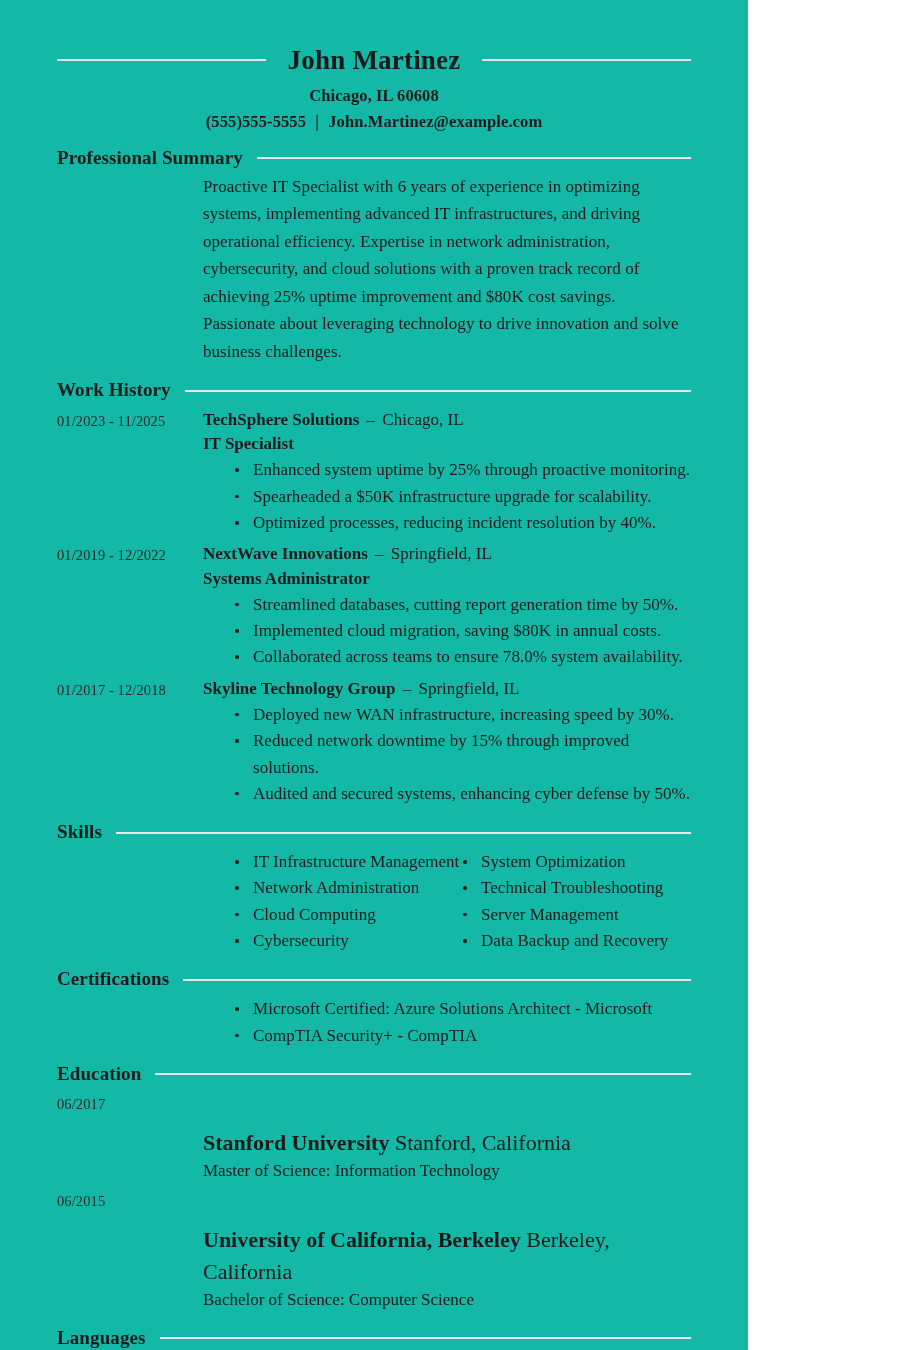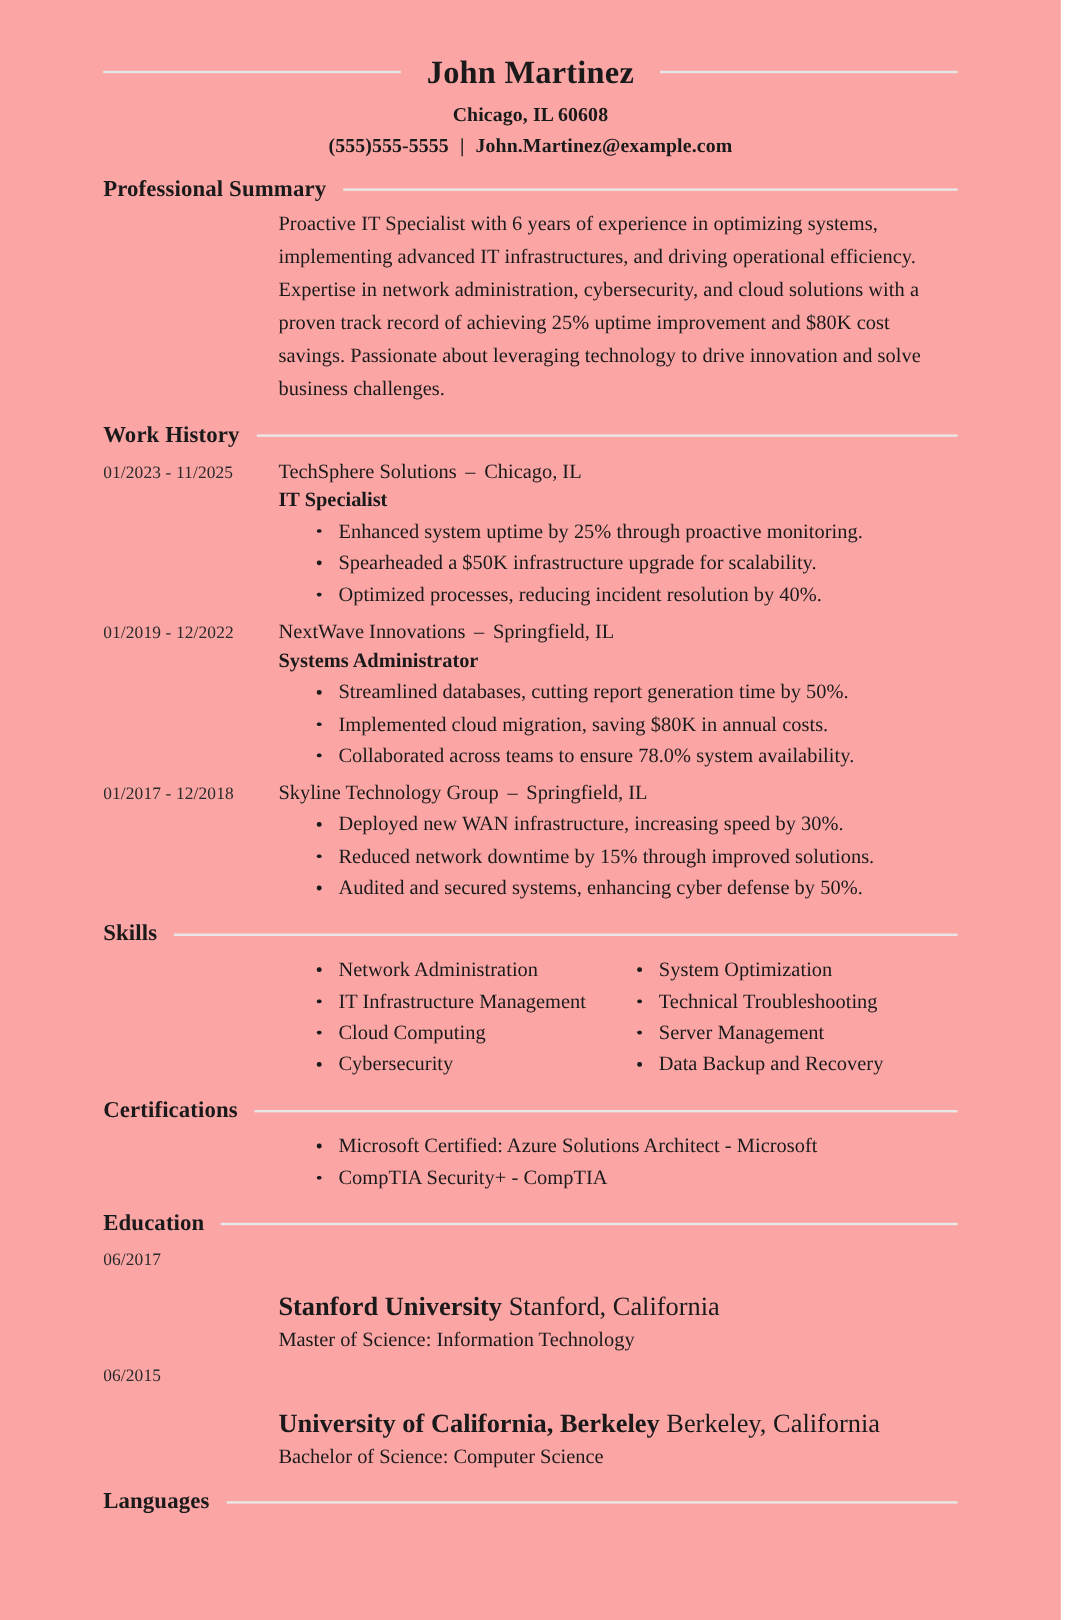--- a/index.html
+++ b/index.html
@@ -10,25 +10,25 @@
   body {
     width: 900px;
     height: 1350px;
     font-family: "Liberation Serif", "DejaVu Serif", serif;
     color: #1a1a1a;
     overflow: hidden;
   }
 
   .page {
     position: relative;
-    width: 884px;
+    width: 748px;
     height: 1350px;
     box-sizing: border-box;
-    padding: 0 86px;
-    background: #fca5a5;
+    padding: 0 57px;
+    background: #14b8a6;
   }
 
   
   .header {
     padding-top: 46px;
   }
   .name-row {
     display: flex;
     align-items: center;
     justify-content: center;
@@ -120,21 +120,21 @@
     margin-top: 6px;
   }
   .job:first-child {
     margin-top: 3px;
   }
   .org-line {
     font-size: 17px;
     line-height: 1.42;
   }
   .org-name {
-    font-weight: normal;
+    font-weight: bold;
   }
   .org-dash {
     font-weight: normal;
     padding: 0 3px;
   }
   .org-loc {
     font-weight: normal;
   }
   .job-title {
     font-size: 17px;
@@ -313,22 +313,22 @@
   </div>
 
   <div class="section">
     <div class="section-head">
       <div class="section-title">Skills</div>
       <div class="section-rule"></div>
     </div>
     <div class="skills-wrap list-indent">
       <div class="skills-col">
         <ul class="plain">
+          <li>IT Infrastructure Management</li>
           <li>Network Administration</li>
-          <li>IT Infrastructure Management</li>
           <li>Cloud Computing</li>
           <li>Cybersecurity</li>
         </ul>
       </div>
       <div class="skills-col">
         <ul class="plain">
           <li>System Optimization</li>
           <li>Technical Troubleshooting</li>
           <li>Server Management</li>
           <li>Data Backup and Recovery</li>

